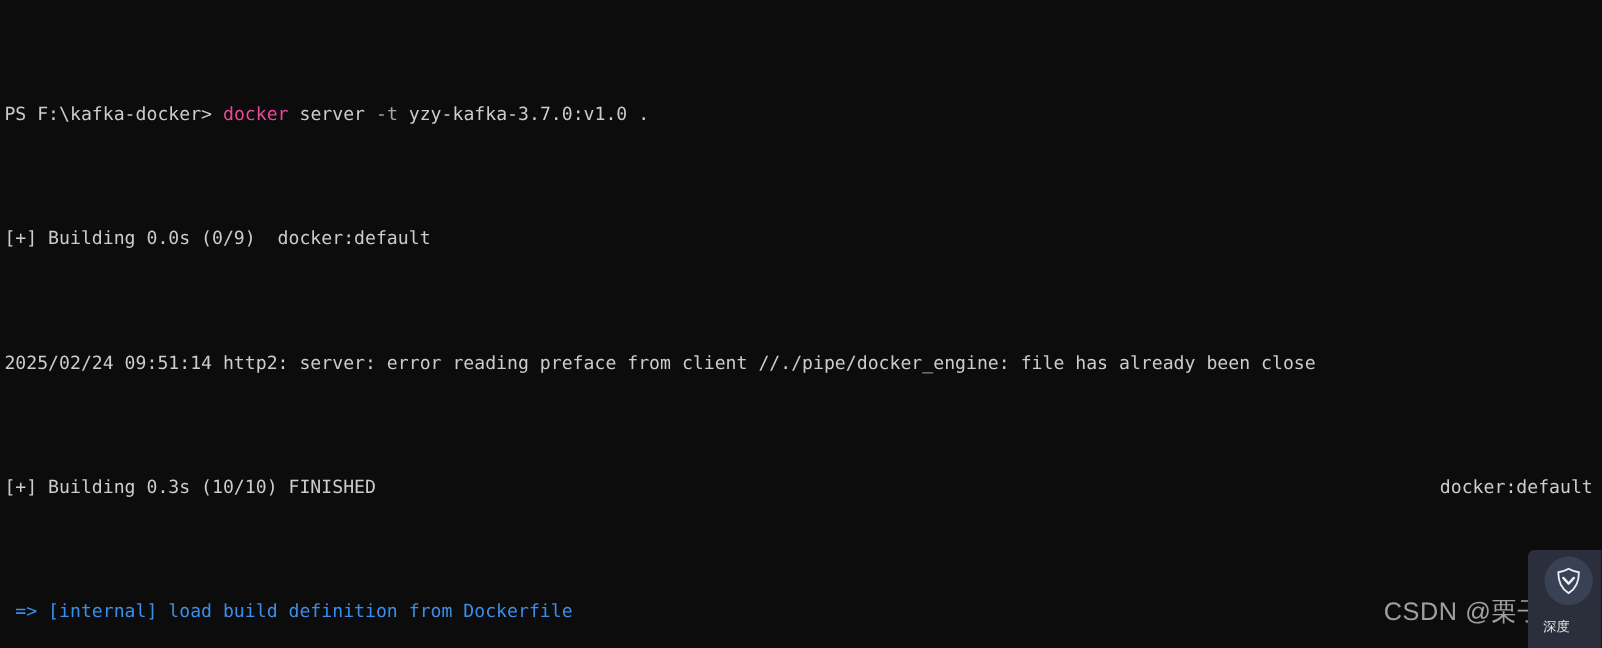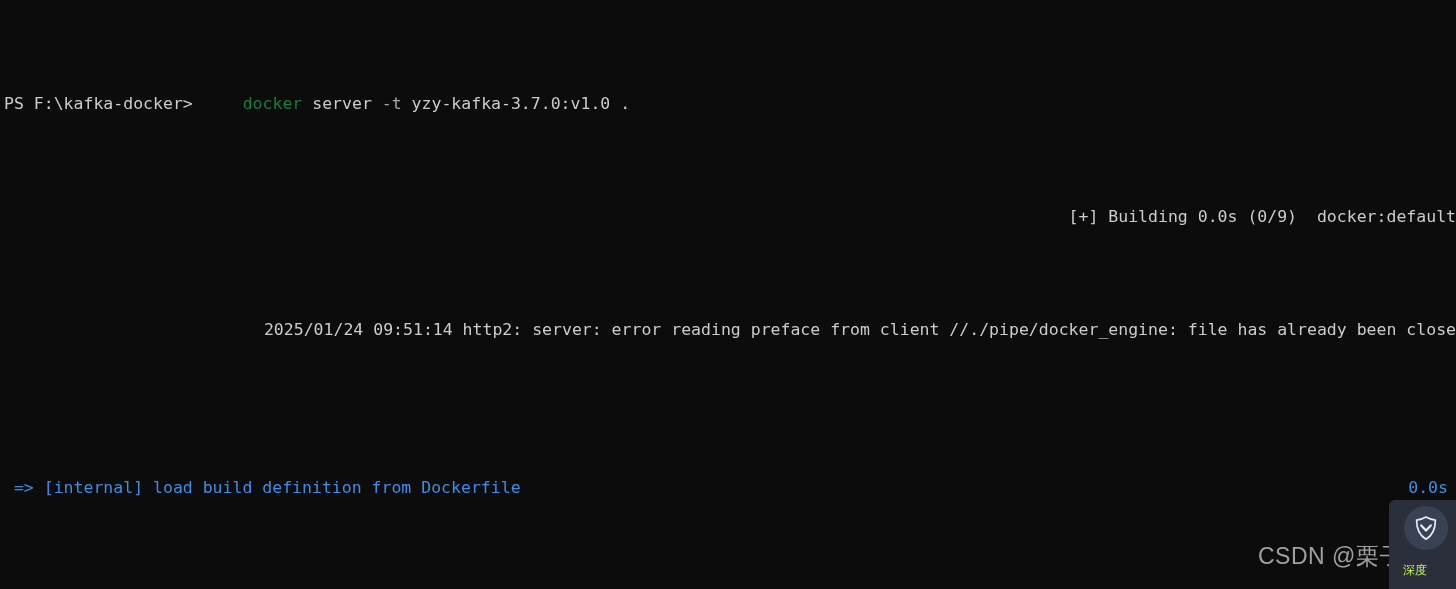--- a/index.html
+++ b/index.html
@@ -29,22 +29,22 @@
     color: #cccccc;
   }
 
   .line {
     height: 22.6px;
     white-space: pre;
     position: relative;
   }
 
   
-  .c-default { color: #cccccc; text-align: right; }
-  .c-yellow  { color: #15803d; margin-left: 40px; }
+  .c-default { color: #cccccc; }
+  .c-yellow  { color: #ec4899; }
   .c-gray    { color: #a6a6a6; }
 
   .step-line {
     color: #3b8eea;
   }
 
   .timing {
     position: absolute;
     right: 8px;
     top: 0;
@@ -96,39 +96,40 @@
     align-items: center;
     justify-content: center;
   }
   #security-widget .badge svg { display: block; }
   #security-widget .wlabel {
     position: absolute;
     left: 14px;
     top: 62px;
     font-family: "Liberation Sans", sans-serif;
     font-size: 12px;
-    color: #bef264;
+    color: #e5e5e5;
     white-space: nowrap;
   }
 </style>
 </head>
 <body>
 
 <div id="terminal">
 
   
   <div class="line"><span class="c-default">PS F:\kafka-docker&gt;</span><span class="c-default"> </span><span class="c-yellow">docker</span><span class="c-default"> server </span><span class="c-gray">-t</span><span class="c-default"> yzy-kafka-3.7.0:v1.0 .</span></div>
 
   
   <div class="line c-default">[+] Building 0.0s (0/9)  docker:default</div>
 
   
-  <div class="line c-default">2025/01/24 09:51:14 http2: server: error reading preface from client //./pipe/docker_engine: file has already been close</div>
+  <div class="line c-default">2025/02/24 09:51:14 http2: server: error reading preface from client //./pipe/docker_engine: file has already been close</div>
 
   
+  <div class="line"><span class="c-default">[+] Building 0.3s (10/10) FINISHED</span><span class="right-tag">docker:default</span></div>
 
   
   <div id="steps"><div class="line step-line"><span> =&gt; [internal] load build definition from Dockerfile</span><span class="timing">0.0s</span></div><div class="line step-line"><span class="timing">0.0s</span></div></div>
 
   
   
 
   
   
 

